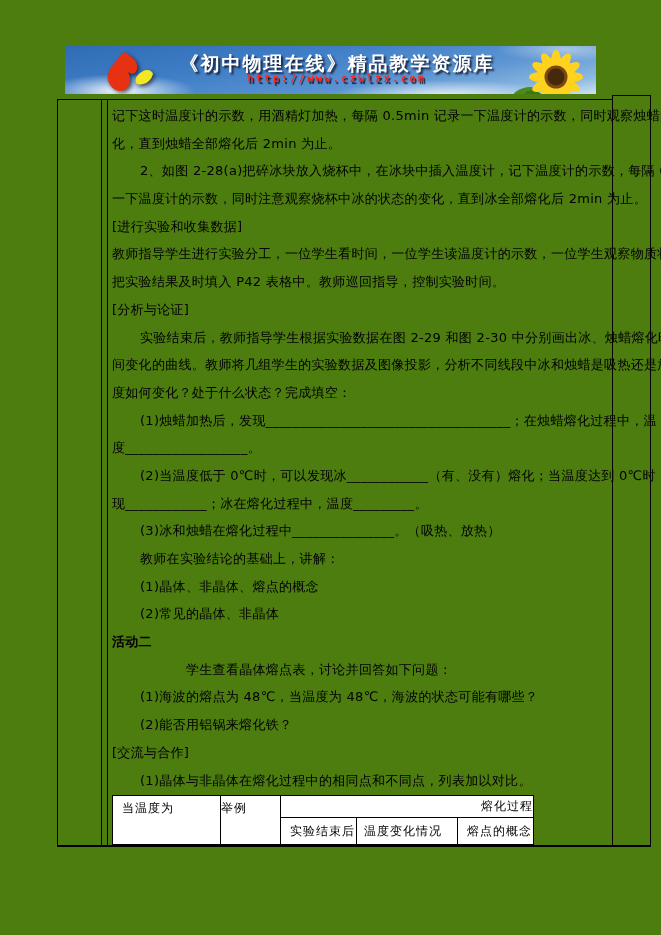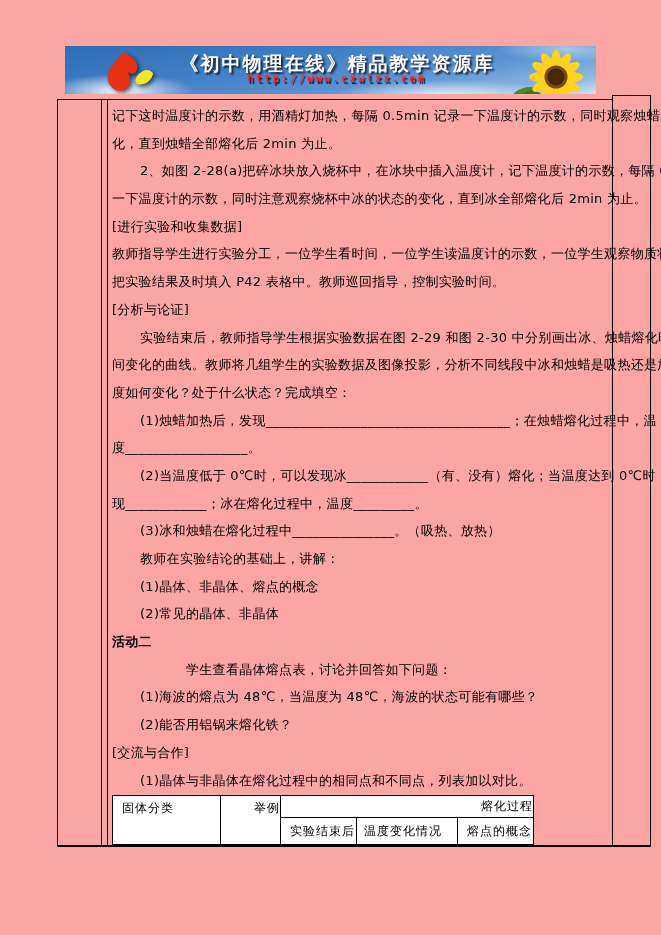--- a/index.html
+++ b/index.html
@@ -1,16 +1,16 @@
 <!DOCTYPE html>
 <html><head>
 <meta charset="utf-8">
 <style>
   html,body{margin:0;padding:0;background:#ffffff;}
-  #page{position:relative;width:661px;height:935px;background:#fca5a5;overflow:hidden;
+  #page{position:relative;width:661px;height:935px;background:#4d7c0f;overflow:hidden;
         font-family:"DejaVu Sans","Liberation Sans",sans-serif;color:#000;text-decoration:underline;}
 
   
   #banner{position:absolute;left:65px;top:46px;width:531px;height:48px;overflow:hidden;
           background:linear-gradient(170deg,#2e6cb4 0%,#3f7ec6 35%,#5b94d2 65%,#8db9e2 88%,#cfe2f2 100%);}
   .cloud{position:absolute;background:radial-gradient(closest-side,rgba(255,255,255,.95),rgba(255,255,255,0));}
   .c1{left:-20px;bottom:-14px;width:150px;height:34px;}
   .c2{left:270px;bottom:-16px;width:220px;height:30px;opacity:.8;}
   .c3{left:430px;top:-10px;width:140px;height:26px;opacity:.5;}
   #logo-svg{position:absolute;left:34px;top:5px;filter:drop-shadow(2px 2px 2px rgba(10,10,30,.65));}
@@ -33,21 +33,21 @@
   .ind{padding-left:28px;}
   .ind-lg{padding-left:74px;}
   .bold{font-weight:bold;}
 
   
   #melt-table{position:absolute;left:112px;top:795px;z-index:2;border-collapse:collapse;background:#fff;}
   #melt-table td{border:1px solid #000;font-size:12px;letter-spacing:1px;padding:0;vertical-align:middle;}
   #melt-table .r1{height:22px;}
   #melt-table .r2{height:27px;}
   .cell-solid{width:98px;vertical-align:top !important;padding:4px 0 0 9px !important;}
-  .cell-example{width:59px;vertical-align:top !important;padding-top:4px !important;text-align:right;}
+  .cell-example{width:59px;vertical-align:top !important;padding-top:4px !important;text-align:left;}
   .cell-process{width:229px;text-align:right;}
   .cell-sub1{width:66px;padding-left:9px !important;}
   .cell-sub2{width:93px;padding-left:7px !important;}
   .cell-sub3{width:66px;padding-left:9px !important;}
 </style>
 </head>
 <body>
 
 <div id="page">
 
@@ -121,21 +121,21 @@
     <div class="tline ind-lg">学生查看晶体熔点表，讨论并回答如下问题：</div>
     <div class="tline ind">(1)海波的熔点为 48℃，当温度为 48℃，海波的状态可能有哪些？</div>
     <div class="tline ind">(2)能否用铝锅来熔化铁？</div>
     <div class="tline">[交流与合作]</div>
     <div class="tline ind">(1)晶体与非晶体在熔化过程中的相同点和不同点，列表加以对比。</div>
   </div>
 
   <table id="melt-table">
     <tbody>
         <tr class="r1">
-      <td class="cell-solid" rowspan="2">固体分类</td>
+      <td class="cell-solid" rowspan="2">当温度为</td>
       <td class="cell-example" rowspan="2">举例</td>
       <td class="cell-process" colspan="3">熔化过程</td>
     </tr>
     <tr class="r2">
       <td class="cell-sub1">实验结束后</td>
       <td class="cell-sub2">温度变化情况</td>
       <td class="cell-sub3">熔点的概念</td>
     </tr>
   </tbody>
     </table>

